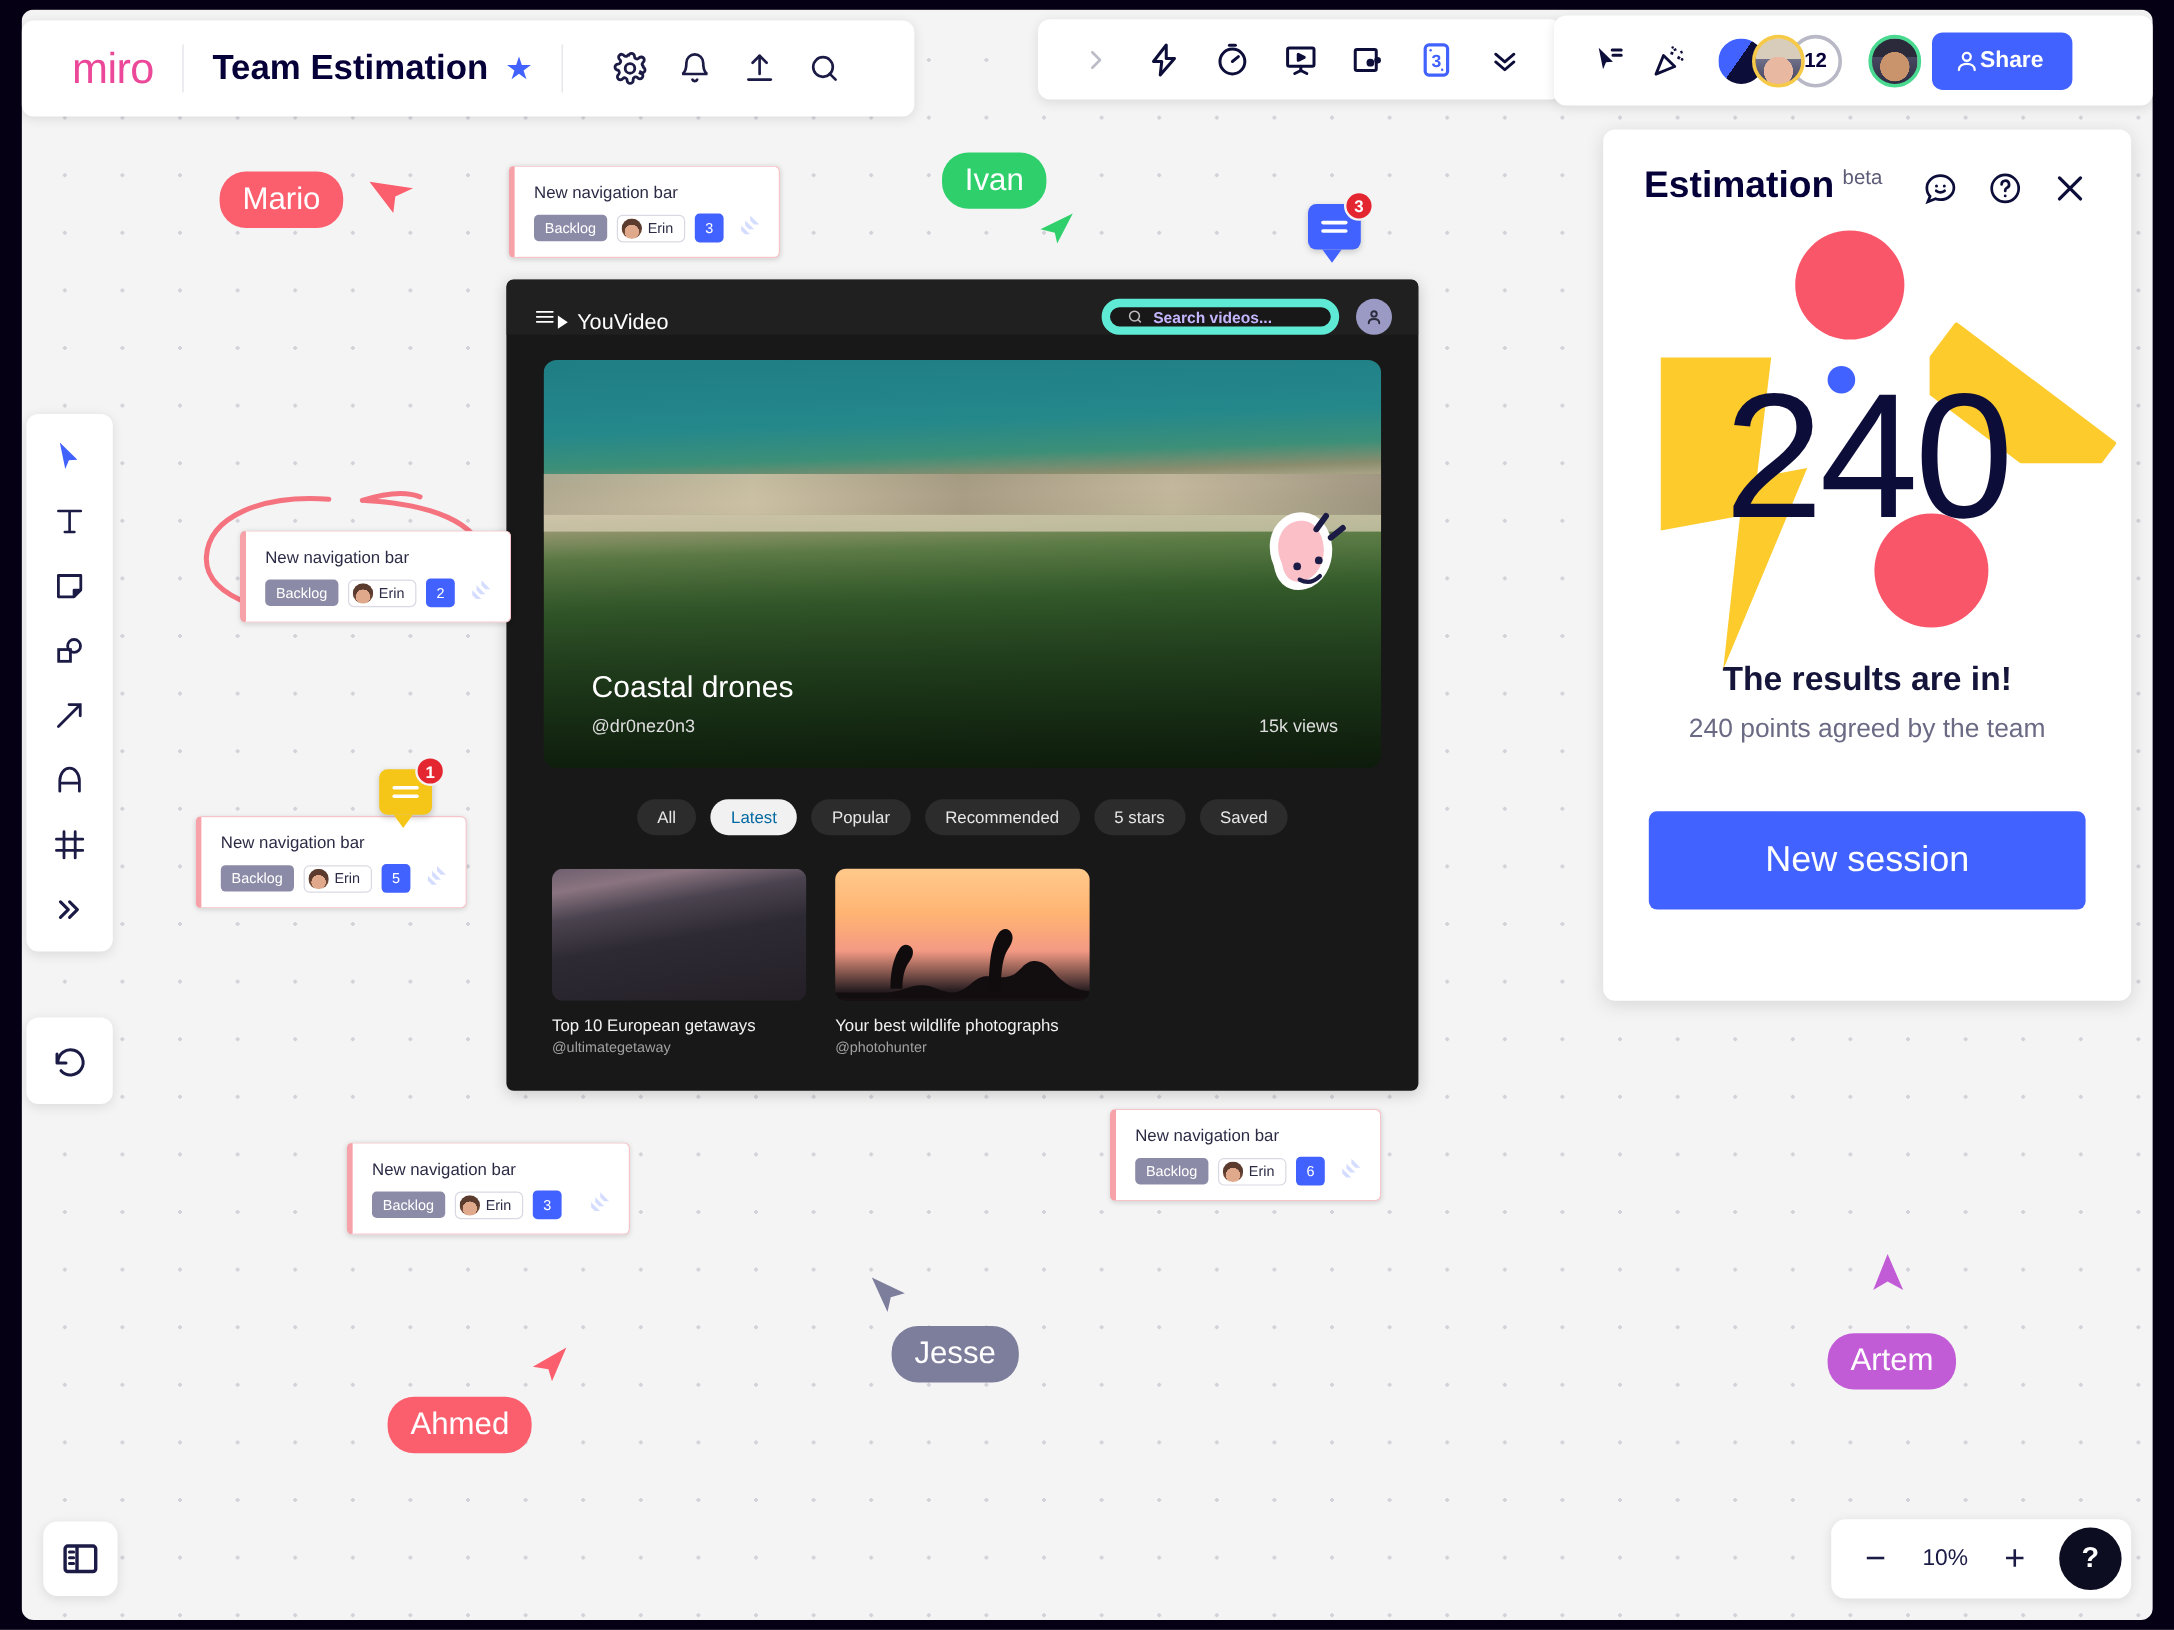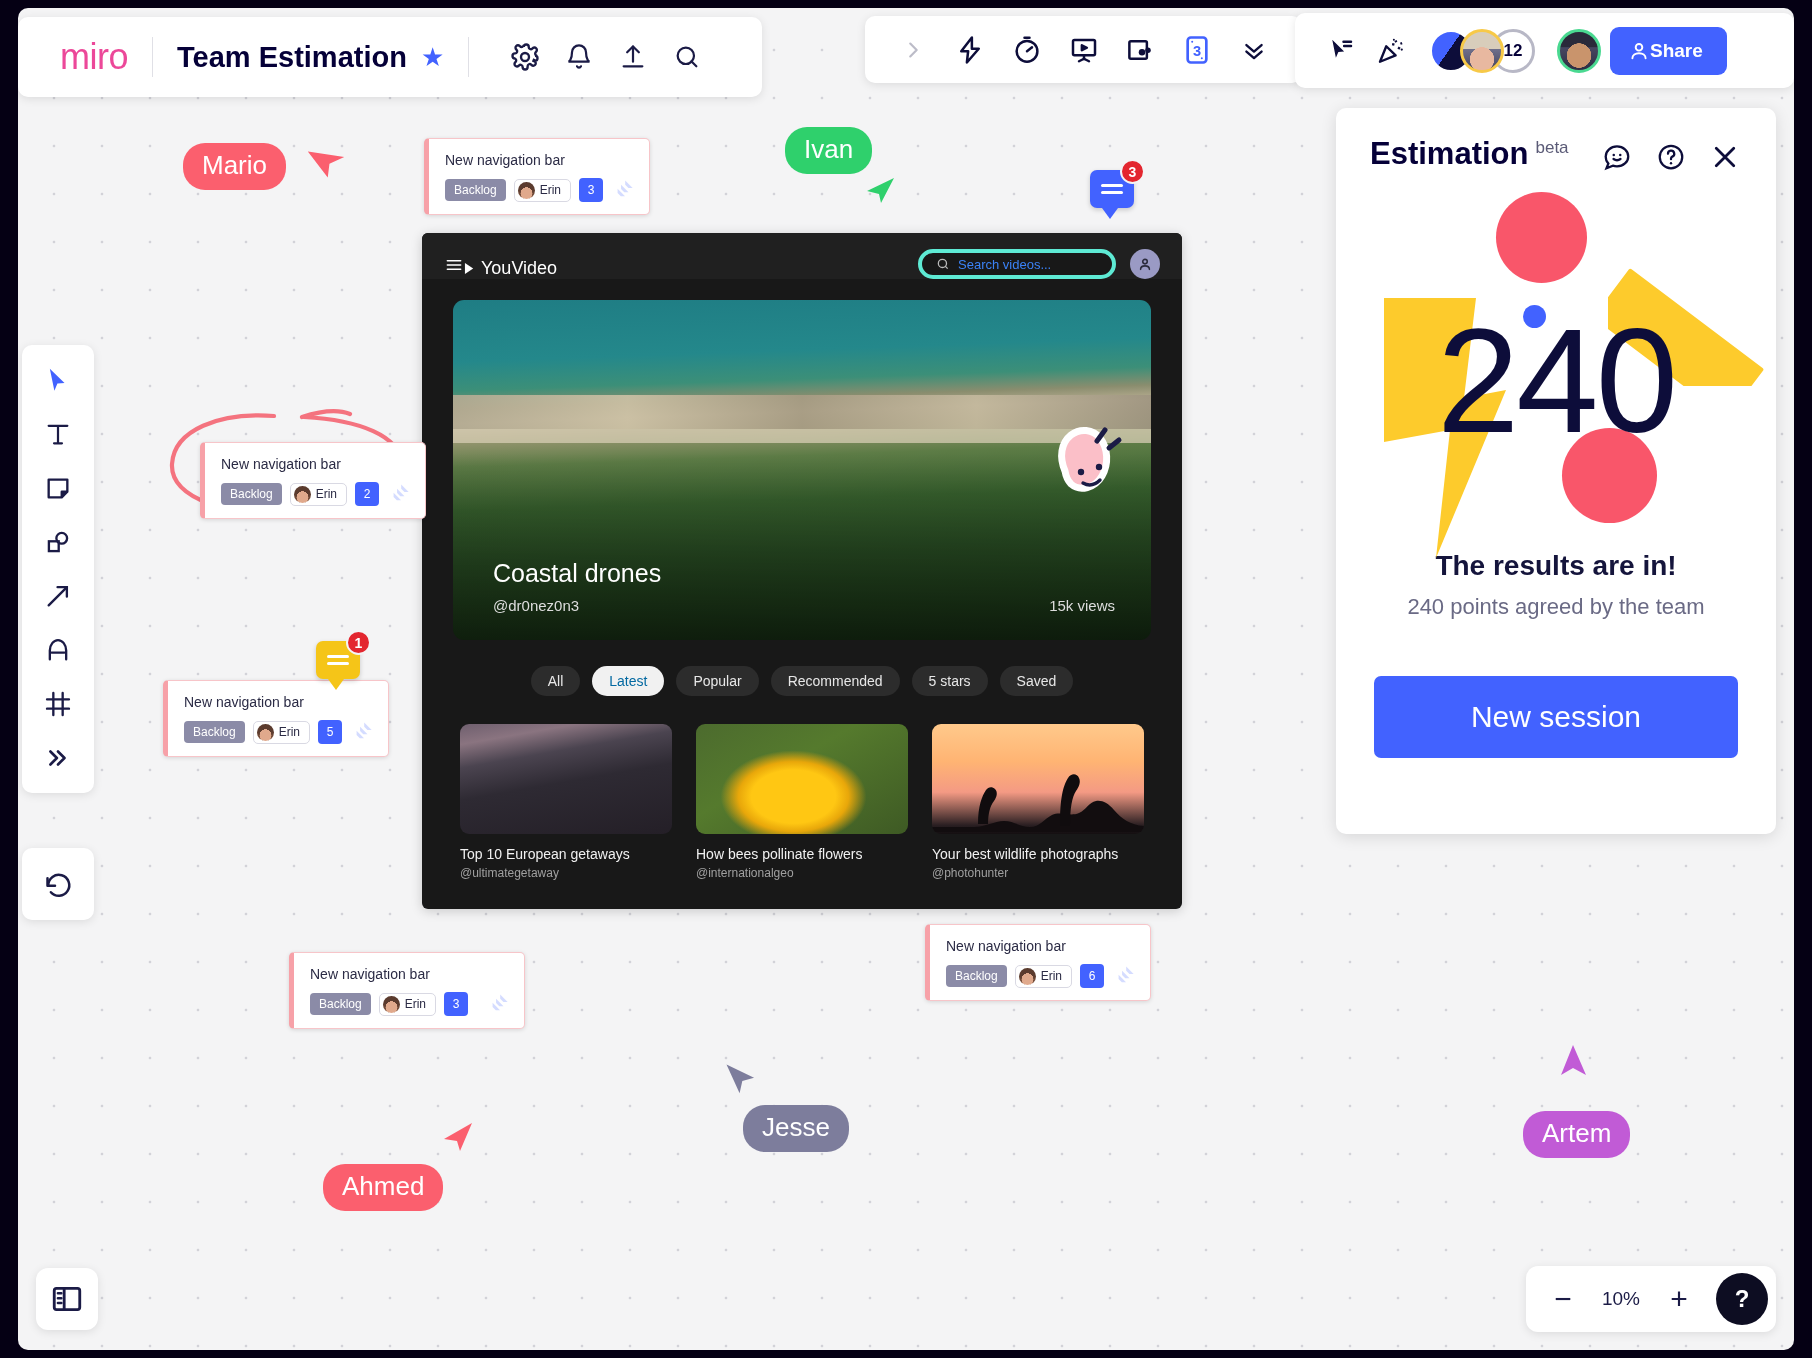--- a/index.html
+++ b/index.html
@@ -192,23 +192,23 @@
   
   #yv {
     left: 404px; top: 225px; width: 760px; height: 676px;
     background: #181818; border-radius: 6px; overflow: hidden;
     box-shadow: 0 2px 12px rgba(0,0,0,.18);
   }
   #yvhead { height: 46px; background: #202020; display: flex; align-items: flex-end; padding: 0 22px; }
   #yvbrand { color: #fff; font-size: 18px; display: flex; align-items: center; gap: 6px; }
   #yvsearch {
     margin-left: auto; width: 198px; height: 30px; border-radius: 16px;
-    border: 4px solid #5eead4; background: #181818;
+    border: 7px solid #5eead4; background: #181818;
     display: flex; align-items: center; gap: 8px; padding: 0 14px;
-    color: #3b82f6; font-size: 13px;
+    color: #c4b5fd; font-size: 13px; font-weight: bold;
   }
   #yvav { width: 30px; height: 30px; border-radius: 50%; background: #9a9ac4; display:flex; align-items:center; justify-content:center; margin-left: 14px; }
   #yvhero {
     margin: 21px 31px 0; height: 340px; border-radius: 11px; position: relative; overflow: hidden;
     background:
       linear-gradient(180deg, rgba(0,0,0,0) 45%, rgba(0,0,0,.55) 100%),
       linear-gradient(178deg, #1f7d84 0%, #24888b 17%, #3c8f78 25%, #8a8d6e 30%, #b9ae92 34%,
         #9c9874 38%, #5d7c46 46%, #39642f 58%, #2d5527 72%, #24481f 88%, #1d3c1a 100%);
   }
   #yvhero .rock {
@@ -467,25 +467,20 @@
       <span class="pill">Recommended</span>
       <span class="pill">5 stars</span>
       <span class="pill">Saved</span>
     </div>
 
     <div id="yvgrid">
       <div class="vcard">
         <div class="vthumb" style="background:linear-gradient(170deg,#6f5f6e 0%,#8a7480 14%,#4b4450 30%,#2e2a33 52%,#241f27 100%),radial-gradient(circle at 62% 44%,#ffb65e 0 6%,transparent 10%);"></div>
         <div class="vtitle">Top 10 European getaways</div>
         <div class="vauthor">@ultimategetaway</div>
-      </div>
-      <div class="vcard">
-        <div class="vthumb" style="background:radial-gradient(ellipse at 46% 66%,#ffc713 0 26%,#e8a70a 34%,transparent 45%),linear-gradient(150deg,#4c6b2e 0%,#557a2d 40%,#3e5a24 100%);"></div>
-        <div class="vtitle">How bees pollinate flowers</div>
-        <div class="vauthor">@internationalgeo</div>
       </div>
       <div class="vcard">
         <div class="vthumb" style="background:linear-gradient(180deg,#ffc98b 0%,#ffb473 34%,#f49a84 62%,#2a1f22 92%,#140f11 100%);position:relative;">
           <svg width="100%" height="100%" viewBox="0 0 212 110" preserveAspectRatio="none" style="display:block">
             <path d="M0 108h212v-6c-14-1-22-7-30-16-6-7-12-10-18-9-7 1-10 9-17 12-9 4-18-2-27 2-8 4-12 12-22 12-10 0-16-6-26-6s-18 6-30 6h-42z" fill="#120d0f"></path>
             <path d="M46 100c0-18 4-28 8-34 2-3 6-4 9-1 3 3 2 8-1 12-4 5-6 13-6 23z" fill="#100c0e"></path>
             <path d="M128 102c0-28 3-40 8-48 3-5 9-5 11 0 2 4 0 9-3 13-4 6-6 17-6 35z" fill="#100c0e"></path>
           </svg>
         </div>
         <div class="vtitle">Your best wildlife photographs</div>

